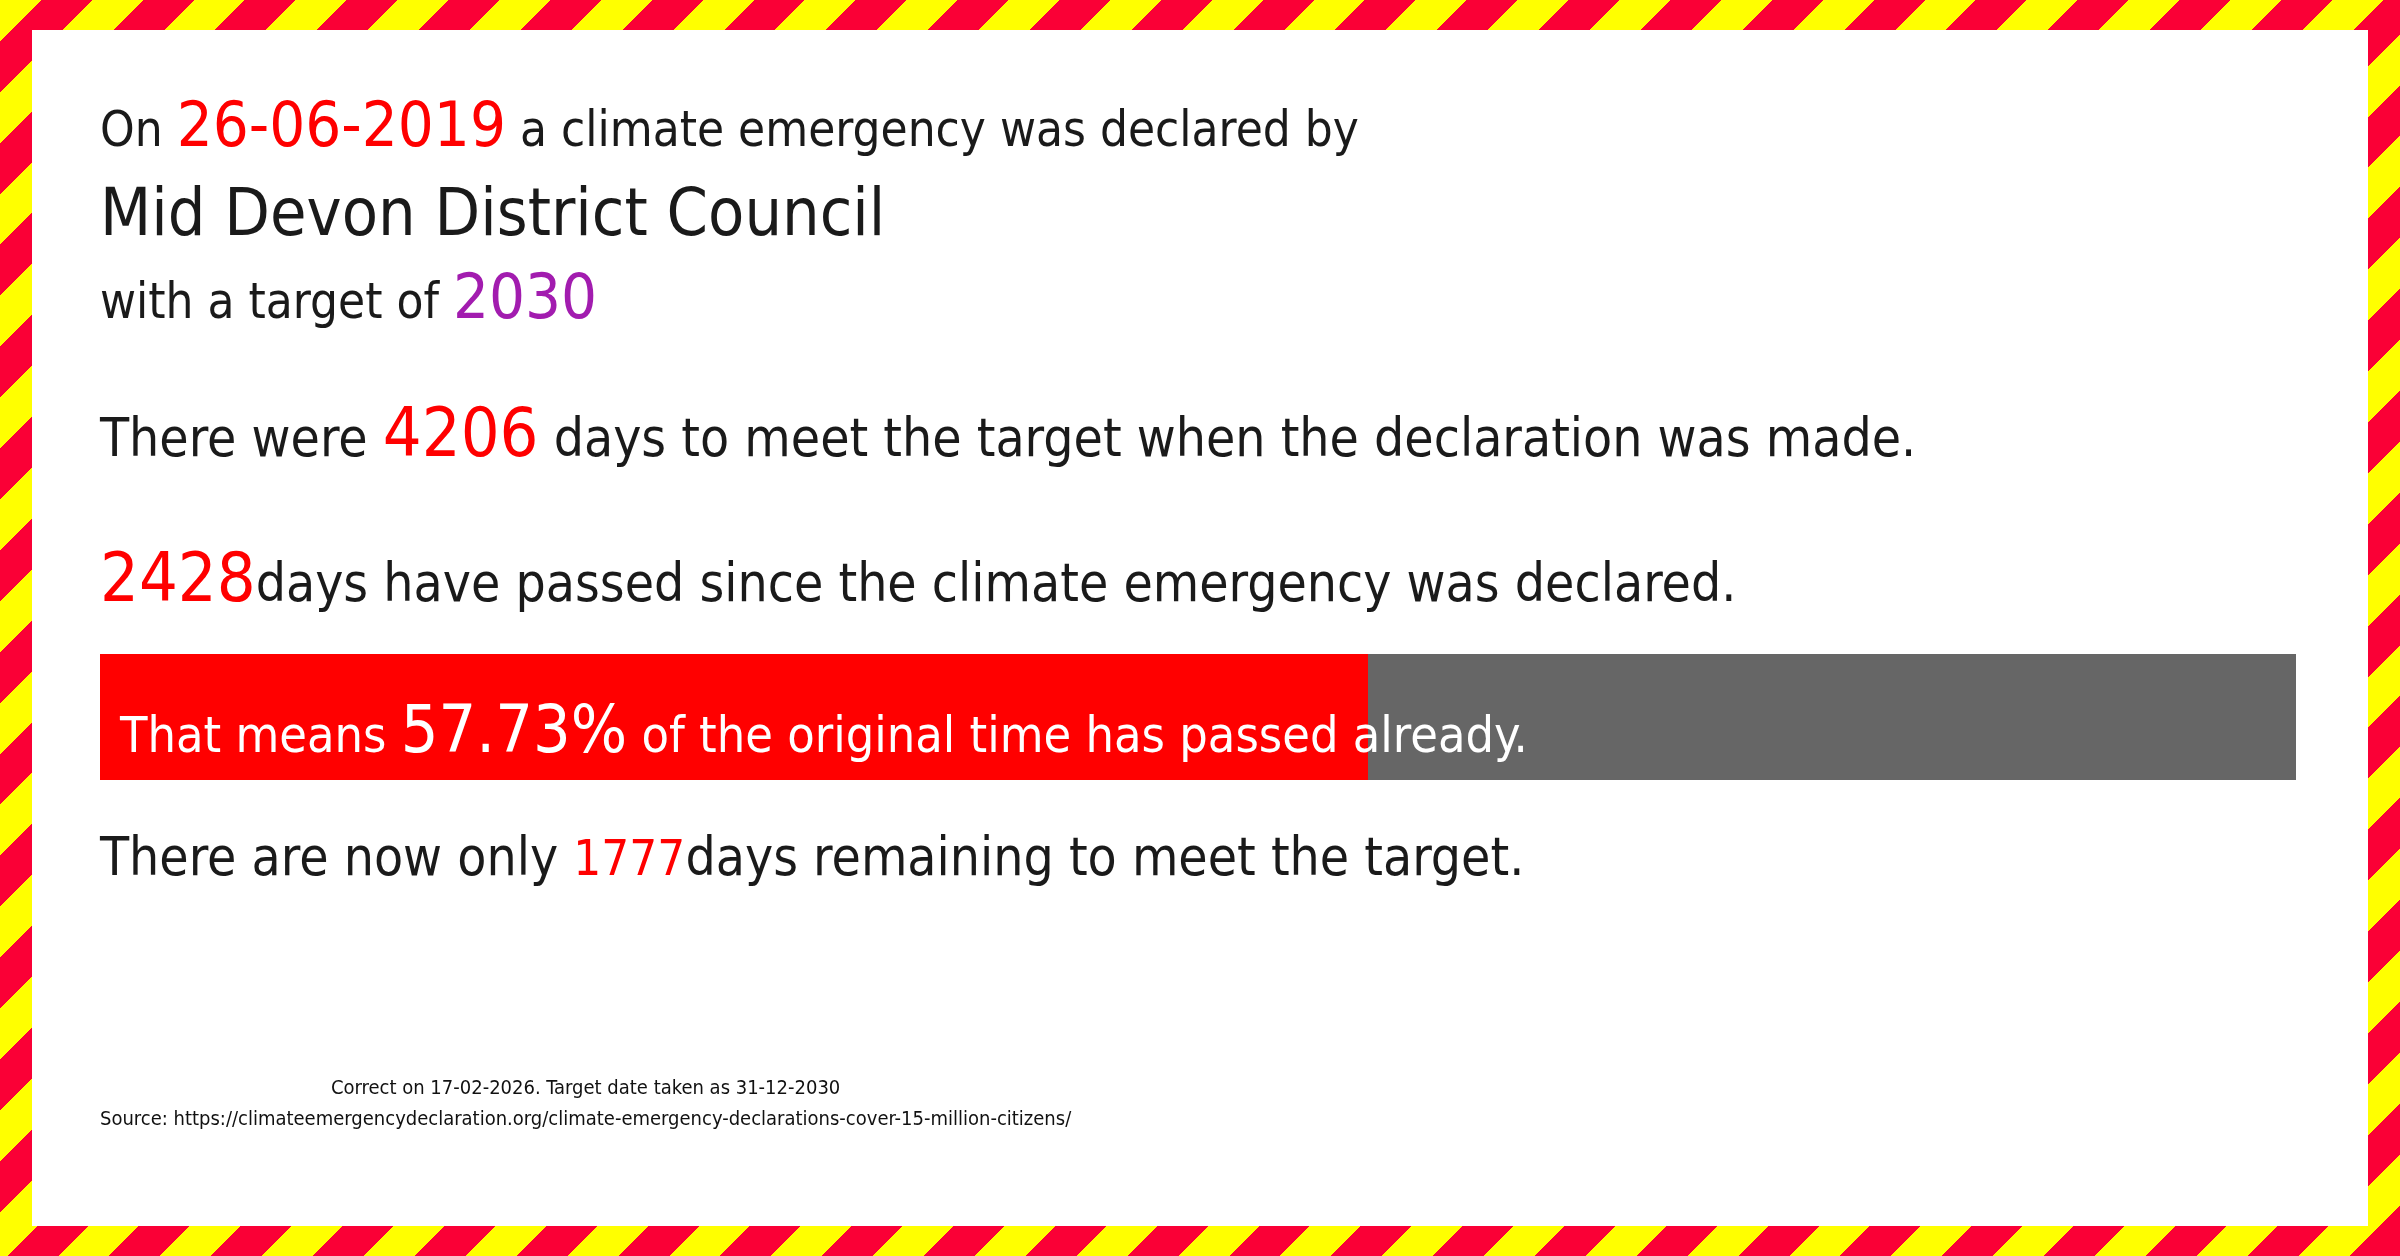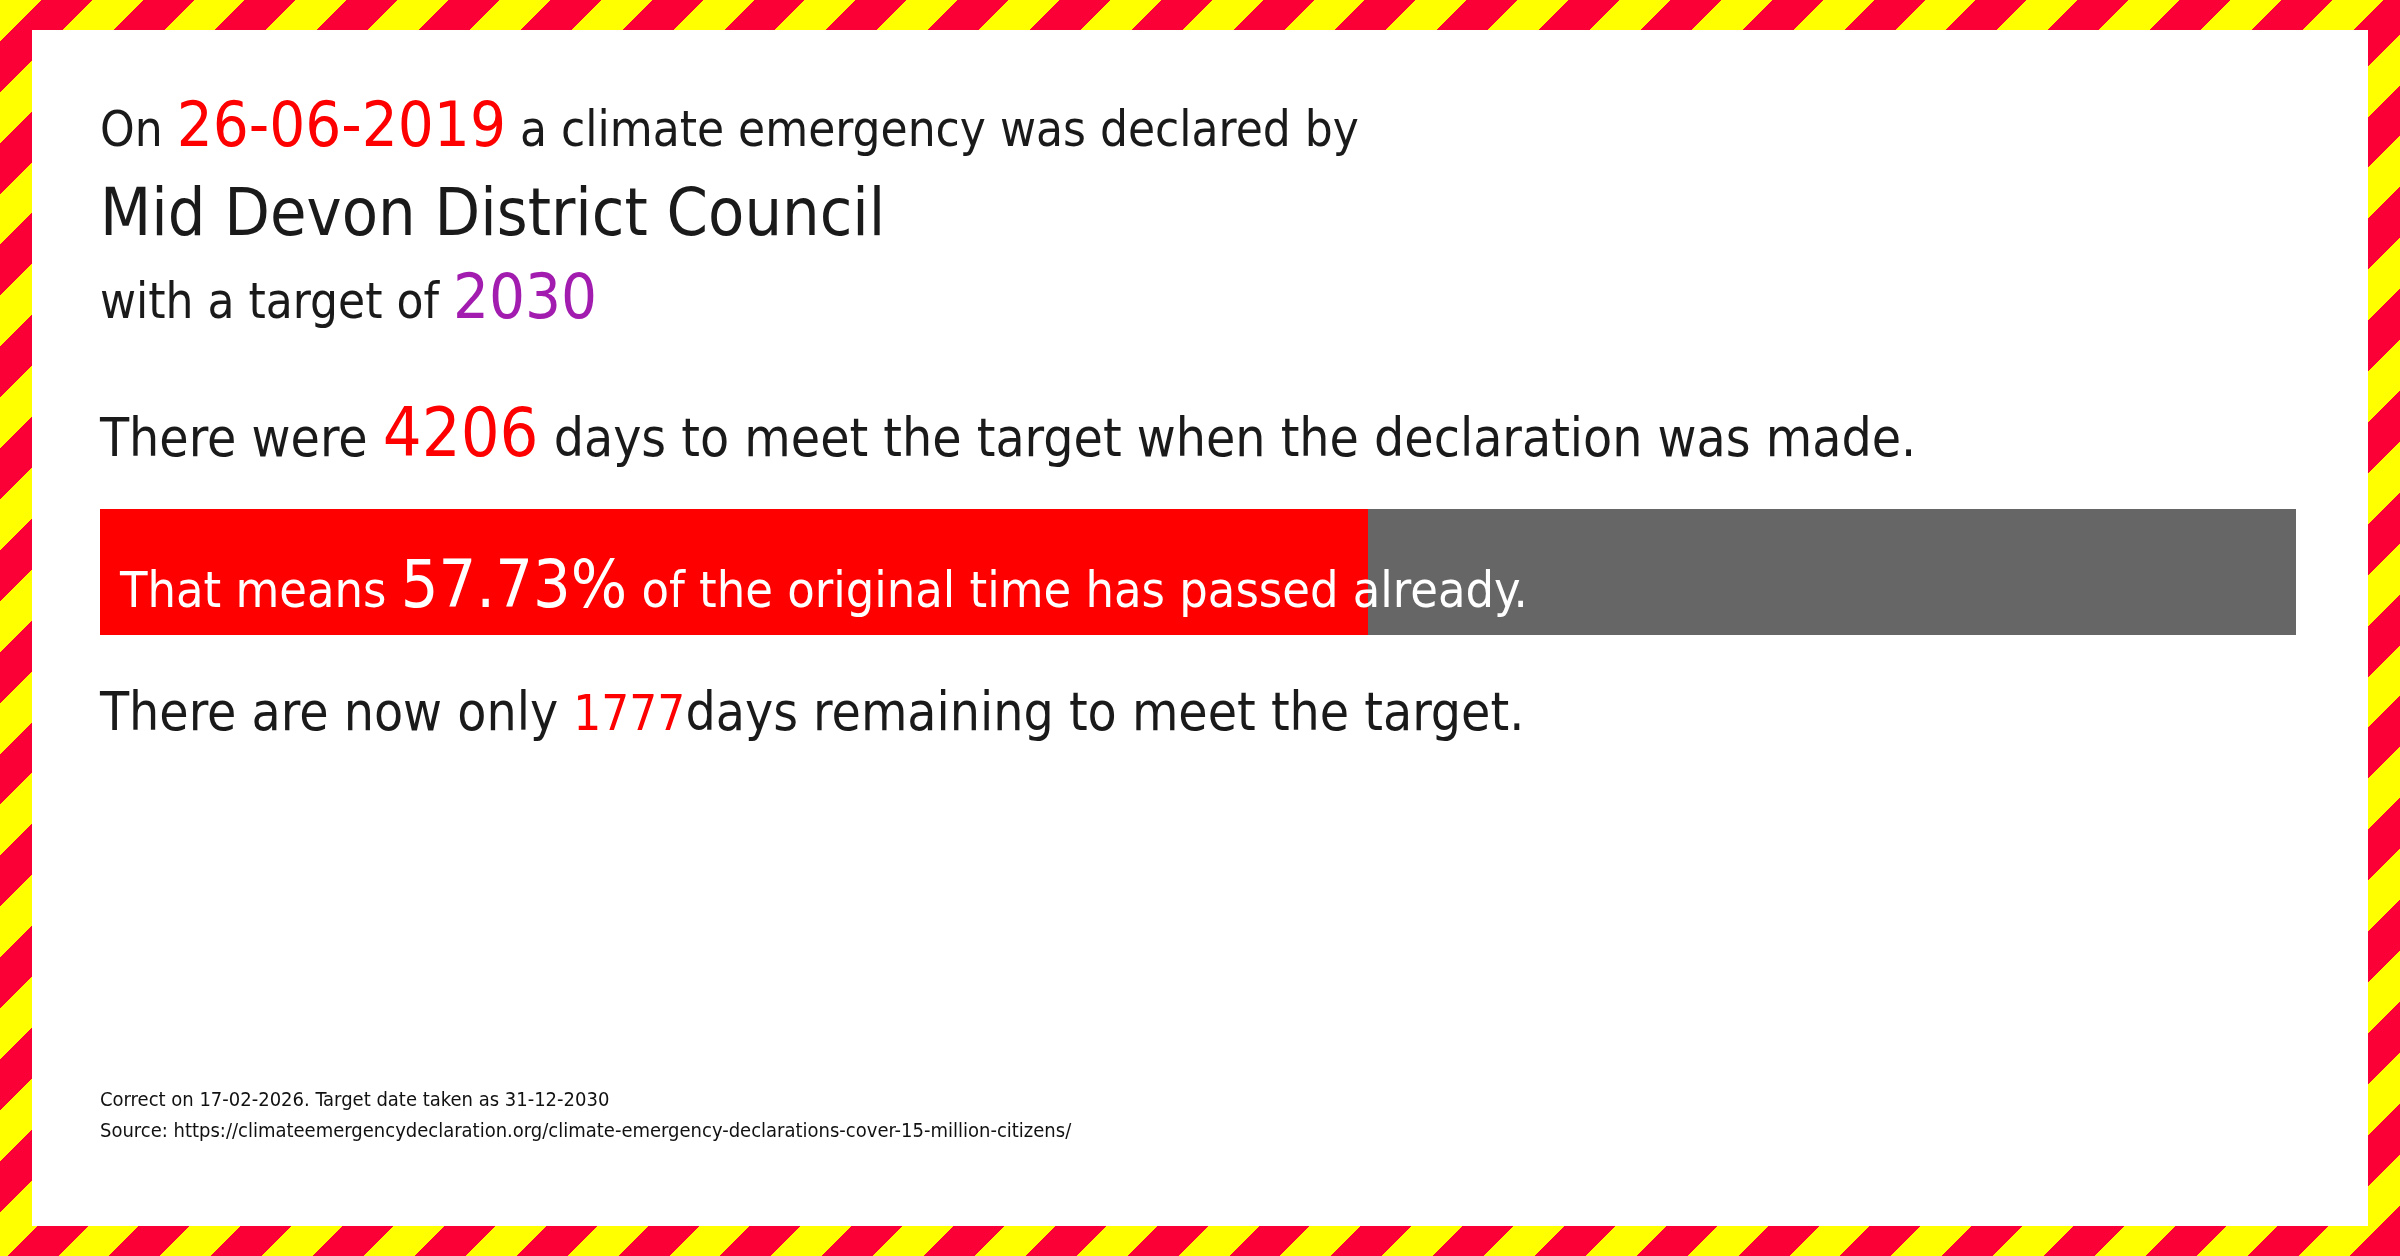--- a/index.html
+++ b/index.html
@@ -128,42 +128,44 @@
     font-size: 53px;
     line-height: 66px;
     margin: 44px 0 0 0;
   }
   .l-remaining .hl { font-size: 49px; }
 
   
   #footer {
     position: absolute;
     left: 0;
-    bottom: 60px;
+    bottom: 72px;
     font-size: 20px;
     line-height: 31px;
     color: #111111;
     white-space: nowrap;
+    text-align: center;
   }
 </style>
 </head>
 <body>
 
 <div id="poster">
   <div id="card">
     <div id="content">
 
       <div class="line l-declared"><span>On </span><span class="hl" style="color: rgb(255, 0, 0);">26-06-2019</span><span> a climate emergency was declared by</span></div>
 
       <div class="line l-council">Mid Devon District Council</div>
 
       <div class="line l-target"><span>with a target of </span><span class="hl" style="color: #a21caf;">2030</span></div>
 
       <div class="line l-were"><span>There were </span><span class="hl" style="color: rgb(255, 0, 0);">4206</span><span> days to meet the target when the declaration was made.</span></div>
 
+      <div class="line l-passed"><span class="hl" style="color: rgb(255, 0, 0);">2428</span><span>days have passed since the climate emergency was declared.</span></div>
 
       <div id="bar-wrap" style="background: rgb(102, 102, 102);">
         <div id="bar-fill" style="width: 57.73%; background: rgb(255, 0, 0);"></div>
         <div id="bar-label" style="color: rgb(255, 255, 255);"><span>That means </span><span class="pct">57.73%</span><span> of the original time has passed already.</span></div>
       </div>
 
       <div class="line l-remaining"><span>There are now only </span><span class="hl" style="color: rgb(255, 0, 0);">1777</span><span>days remaining to meet the target.</span></div>
 
       <div id="footer">
         <div>Correct on 17-02-2026. Target date taken as 31-12-2030</div>

